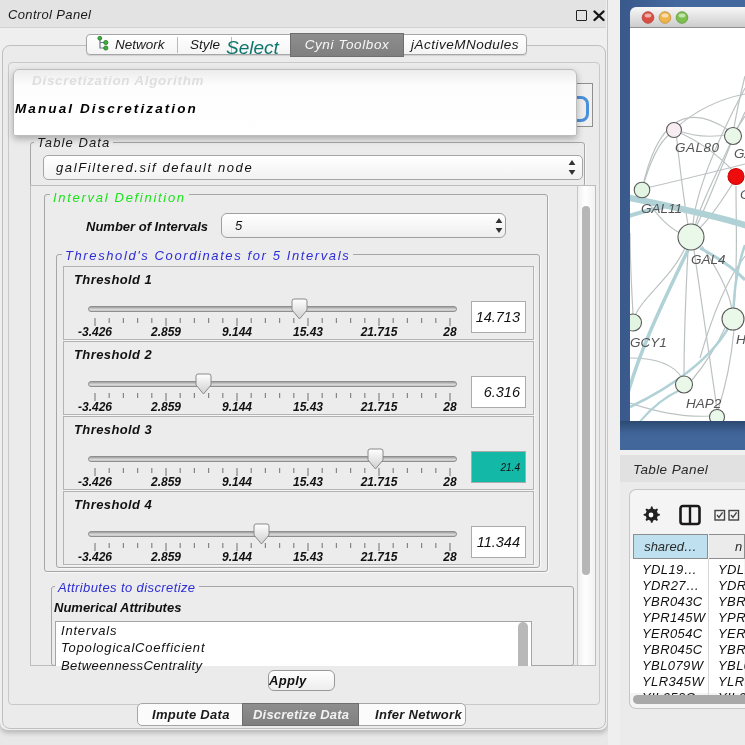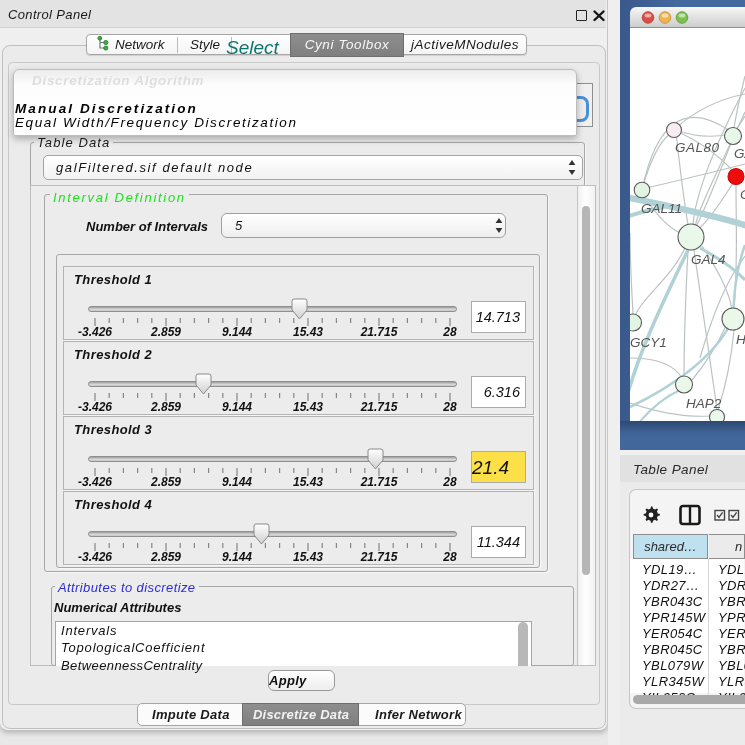--- a/index.html
+++ b/index.html
@@ -62,20 +62,21 @@
 
   <div class="abs" style="left:86px; top:219px; font-size:13px; font-weight:bold; color:#111;">Number of Intervals</div>
   <div class="abs" style="left:221px; top:213px; width:285px; height:25px; background:linear-gradient(#ffffff,#eeeeee); border:1px solid #9f9f9f; border-radius:6px;"></div>
   <div class="abs" style="left:235px; top:218px; font-size:13px; color:#111;">5</div>
   <svg class="abs" style="left:494px; top:217px;" width="10" height="17" viewBox="0 0 10 17">
         <path d="M5 1 L8.4 6 L1.6 6 Z" fill="#333"></path>
         <path d="M5 16 L8.4 11 L1.6 11 Z" fill="#333"></path>
       </svg>
 
   <div class="abs" style="left:56px; top:254px; width:484px; height:314px; border:1px solid #a6a6a6; border-radius:3px; box-shadow:1px 1px 0 #f8f8f8;"></div>
+  <div class="abs" style="left:62px; top:248px; padding:0 3px; background:#ececec; font-size:13px; color:#2d2dd6; letter-spacing:1.6px;">Threshold's Coordinates for 5 Intervals</div>
 
   <div class="abs" style="left:63px; top:266px; width:471px; height:74px; border:1px solid #b3b3b3; box-shadow:1px 1px 0 #f6f6f6; background:#ececec;"></div>
   <div class="abs" style="left:74px; top:272px; font-size:13px; font-weight:bold; color:#111; letter-spacing:0.4px;">Threshold 1</div>
   <div class="abs" style="left:88px; top:306px; width:369px; height:6px; background:linear-gradient(#9d9d9d,#d9d9d9 60%,#c4c4c4); border:1px solid #8f8f8f; border-radius:3px;"></div>
   <svg class="abs" style="left:291px; top:298px;" width="17" height="22" viewBox="0 0 17 22">
         <path d="M3 1 h11 a2 2 0 0 1 2 2 v9 L8.5 21 L1 12 V3 a2 2 0 0 1 2-2 Z" fill="url(#g0)" stroke="#8a8a8a" stroke-width="1"></path>
         <defs>
           <linearGradient id="g0" x1="0" y1="0" x2="0" y2="1">
             <stop offset="0" stop-color="#ffffff"></stop>
             <stop offset="1" stop-color="#cfcfcf"></stop>
@@ -205,21 +206,21 @@
         <path d="M333.6 0 V5" stroke="#858585" stroke-width="1.2"></path>
         <path d="M347.8 0 V5" stroke="#858585" stroke-width="1.2"></path>
         <path d="M362.0 0 V8" stroke="#858585" stroke-width="1.2"></path>
       </svg>
   <div class="abs" style="left:65px; top:475px; width:60px; text-align:center; font-size:12px; font-weight:bold; color:#111;">-3.426</div>
   <div class="abs" style="left:136px; top:475px; width:60px; text-align:center; font-size:12px; font-weight:bold; color:#111;">2.859</div>
   <div class="abs" style="left:207px; top:475px; width:60px; text-align:center; font-size:12px; font-weight:bold; color:#111;">9.144</div>
   <div class="abs" style="left:278px; top:475px; width:60px; text-align:center; font-size:12px; font-weight:bold; color:#111;">15.43</div>
   <div class="abs" style="left:349px; top:475px; width:60px; text-align:center; font-size:12px; font-weight:bold; color:#111;">21.715</div>
   <div class="abs" style="left:420px; top:475px; width:60px; text-align:center; font-size:12px; font-weight:bold; color:#111;">28</div>
-  <div class="abs" style="left:471px; top:451px; width:55px; height:32px; background:#fde047; border:1px solid #ababab; font-size:19px; color:#111; text-align:right; line-height:31px; padding-right:17px;">21.4</div>
+  <div class="abs" style="left:471px; top:451px; width:55px; height:32px; background:#14b8a6; border:1px solid #ababab; font-size:10px; color:#111; text-align:right; line-height:31px; padding-right:5px;">21.4</div>
 
   <div class="abs" style="left:63px; top:491px; width:471px; height:74px; border:1px solid #b3b3b3; box-shadow:1px 1px 0 #f6f6f6; background:#ececec;"></div>
   <div class="abs" style="left:74px; top:497px; font-size:13px; font-weight:bold; color:#111; letter-spacing:0.4px;">Threshold 4</div>
   <div class="abs" style="left:88px; top:531px; width:369px; height:6px; background:linear-gradient(#9d9d9d,#d9d9d9 60%,#c4c4c4); border:1px solid #8f8f8f; border-radius:3px;"></div>
   <svg class="abs" style="left:253px; top:523px;" width="17" height="22" viewBox="0 0 17 22">
         <path d="M3 1 h11 a2 2 0 0 1 2 2 v9 L8.5 21 L1 12 V3 a2 2 0 0 1 2-2 Z" fill="url(#g3)" stroke="#8a8a8a" stroke-width="1"></path>
         <defs>
           <linearGradient id="g3" x1="0" y1="0" x2="0" y2="1">
             <stop offset="0" stop-color="#ffffff"></stop>
             <stop offset="1" stop-color="#cfcfcf"></stop>
@@ -279,21 +280,20 @@
   <div class="abs" style="left:253px; top:707px; font-size:13px; font-weight:bold; color:#f2f2f2; letter-spacing:0.2px;">Discretize Data</div>
   <div class="abs" style="left:375px; top:707px; font-size:13px; font-weight:bold; color:#1a1a1a; letter-spacing:0.3px;">Infer Network</div>
 </div>
 
 <div class="abs" style="left:556px; top:83px; width:37px; height:44px; background:#f0f0f0; border:1px solid #8f8f8f;"></div>
 <div class="abs" style="left:566px; top:96px; width:23px; height:26px; background:#ededed; border:3px solid #4a90d9; border-radius:8px;"></div>
 
 <div class="abs" style="left:13px; top:69px; width:564px; height:67px; background:linear-gradient(#ececec,#fdfdfd 24%,#ffffff); border:1px solid #bdbdbd; border-radius:6px 6px 2px 2px; box-shadow:0 3px 7px rgba(0,0,0,0.28);"></div>
 <div class="abs" style="left:32px; top:73px; font-size:13.5px; font-weight:bold; color:#dedede; letter-spacing:0.7px;">Discretization Algorithm</div>
 <div class="abs" style="left:15px; top:101px; font-size:13.5px; font-weight:bold; color:#000; letter-spacing:2.1px;">Manual Discretization</div>
-<div class="abs" style="left:15px; top:115px; font-size:13.5px; color:#000; letter-spacing:1.6px;">Equal Width/Frequency Discretization</div>
 
 <div class="abs" style="left:615px; top:305px; width:0; height:0; border-top:3px solid transparent; border-bottom:3px solid transparent; border-right:4px solid #9a9a9a;"></div>
 
 <div class="abs" style="left:608px; top:0; width:12px; height:745px; background:#efefef;"></div>
 <div class="abs" style="left:620px; top:0; width:125px; height:450px; background:linear-gradient(90deg,#39588b,#44699f 45%);"></div>
 <div class="abs" style="left:620px; top:450px; width:125px; height:5px; background:#f0f0f0;"></div>
 <div class="abs" style="left:620px; top:421px; width:125px; height:29px; background:linear-gradient(#2c4971,#3f6396 40%,#42679b 65%); height:29px;"></div>
 
 <div class="abs" style="left:630px; top:7px; width:115px; height:21px; background:linear-gradient(#f7f7f7,#cdcdcd); border-bottom:1px solid #8f8f8f; border-radius:6px 0 0 0;"></div>
 <svg class="abs" style="left:630px; top:7px;" width="115" height="21" viewBox="0 0 115 21">

